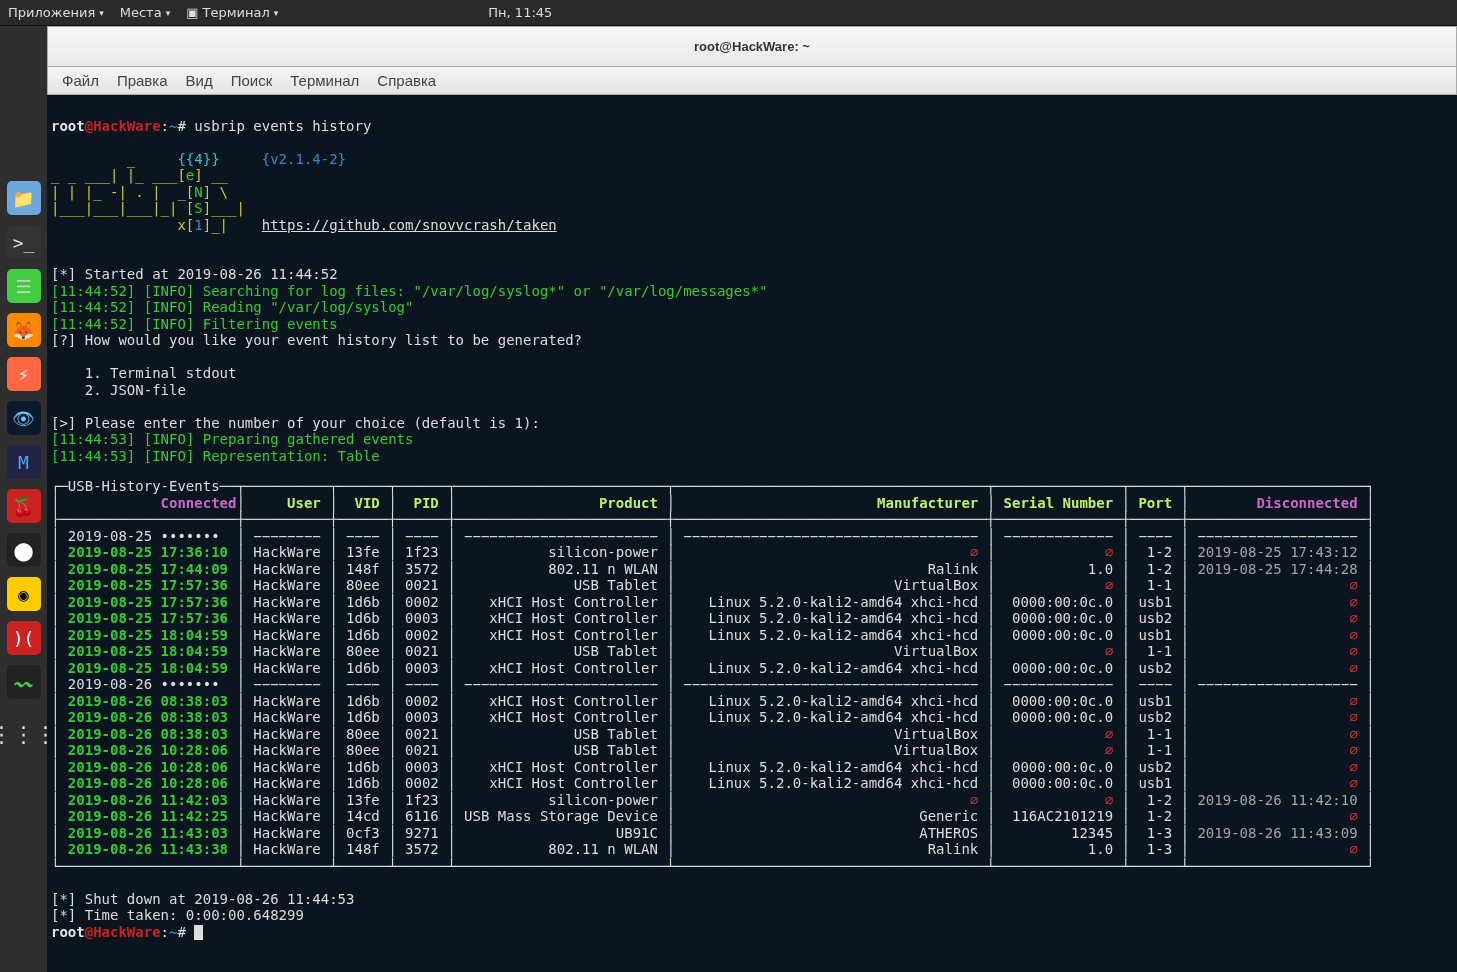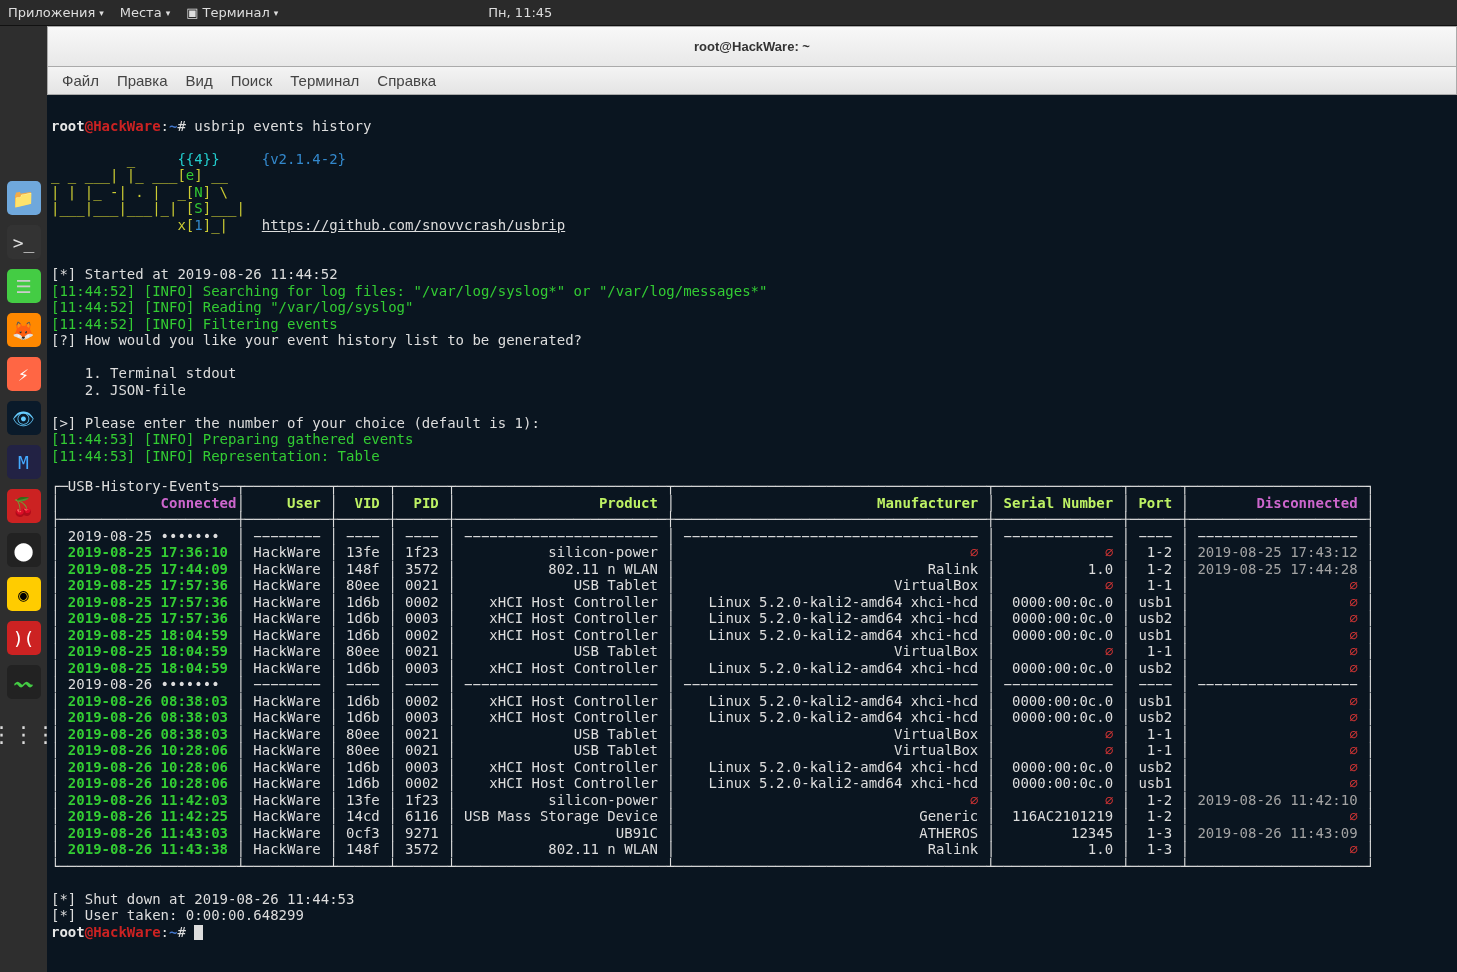--- a/index.html
+++ b/index.html
@@ -177,21 +177,21 @@
   <span>Справка</span>
 </div>
 
 <div class="terminal">
 <span class="prompt-user">root</span><span class="prompt-at">@</span><span class="prompt-host">HackWare</span><span class="white">:</span><span class="prompt-path">~</span><span class="white">#</span> <span class="white">usbrip events history</span>
                        
 <span class="yellow">         _     </span><span class="cyan">{{4}}</span><span class="yellow">     </span><span class="blue">{v2.1.4-2}</span>
 <span class="yellow">_ _ ___| |_ ___[</span><span class="green">e</span><span class="yellow">] __ </span>
 <span class="yellow">| | |_ -| . |  _[</span><span class="green">N</span><span class="yellow">] \ </span>
 <span class="yellow">|___|___|___|_| [</span><span class="green">S</span><span class="yellow">]___|</span>
-<span class="yellow">               x[</span><span class="blue">1</span><span class="yellow">]_|  </span>  <span class="white underline">https://github.com/snovvcrash/usbrip</span>
+<span class="yellow">               x[</span><span class="blue">1</span><span class="yellow">]_|  </span>  <span class="white underline">https://github.com/snovvcrash/taken</span>
 
 
 <span class="white">[*] Started at 2019-08-26 11:44:52</span>
 <span class="green">[11:44:52]</span> <span class="green">[INFO]</span> <span class="green">Searching for log files: "/var/log/syslog*" or "/var/log/messages*"</span>
 <span class="green">[11:44:52]</span> <span class="green">[INFO]</span> <span class="green">Reading "/var/log/syslog"</span>
 <span class="green">[11:44:52]</span> <span class="green">[INFO]</span> <span class="green">Filtering events</span>
 <span class="white">[?] How would you like your event history list to be generated?</span>
 
     <span class="white">1. Terminal stdout</span>
     <span class="white">2. JSON-file</span>
@@ -217,15 +217,15 @@
 <span class="table-border">│</span><span class="row-green"> 2019-08-26 08:38:03 </span><span class="table-border">│</span><span class="row-white"> HackWare </span><span class="table-border">│</span><span class="row-white"> 80ee </span><span class="table-border">│</span><span class="row-white"> 0021 </span><span class="table-border">│</span><span class="row-white">              USB Tablet </span><span class="table-border">│</span><span class="row-white">                          VirtualBox </span><span class="table-border">│</span><span class="null">             ∅ </span><span class="table-border">│</span><span class="row-white">  1-1 </span><span class="table-border">│</span><span class="null">                   ∅ </span><span class="table-border">│</span>
 <span class="table-border">│</span><span class="row-green"> 2019-08-26 10:28:06 </span><span class="table-border">│</span><span class="row-white"> HackWare </span><span class="table-border">│</span><span class="row-white"> 80ee </span><span class="table-border">│</span><span class="row-white"> 0021 </span><span class="table-border">│</span><span class="row-white">              USB Tablet </span><span class="table-border">│</span><span class="row-white">                          VirtualBox </span><span class="table-border">│</span><span class="null">             ∅ </span><span class="table-border">│</span><span class="row-white">  1-1 </span><span class="table-border">│</span><span class="null">                   ∅ </span><span class="table-border">│</span>
 <span class="table-border">│</span><span class="row-green"> 2019-08-26 10:28:06 </span><span class="table-border">│</span><span class="row-white"> HackWare </span><span class="table-border">│</span><span class="row-white"> 1d6b </span><span class="table-border">│</span><span class="row-white"> 0003 </span><span class="table-border">│</span><span class="row-white">    xHCI Host Controller </span><span class="table-border">│</span><span class="row-white">    Linux 5.2.0-kali2-amd64 xhci-hcd </span><span class="table-border">│</span><span class="row-white">  0000:00:0c.0 </span><span class="table-border">│</span><span class="row-white"> usb2 </span><span class="table-border">│</span><span class="null">                   ∅ </span><span class="table-border">│</span>
 <span class="table-border">│</span><span class="row-green"> 2019-08-26 10:28:06 </span><span class="table-border">│</span><span class="row-white"> HackWare </span><span class="table-border">│</span><span class="row-white"> 1d6b </span><span class="table-border">│</span><span class="row-white"> 0002 </span><span class="table-border">│</span><span class="row-white">    xHCI Host Controller </span><span class="table-border">│</span><span class="row-white">    Linux 5.2.0-kali2-amd64 xhci-hcd </span><span class="table-border">│</span><span class="row-white">  0000:00:0c.0 </span><span class="table-border">│</span><span class="row-white"> usb1 </span><span class="table-border">│</span><span class="null">                   ∅ </span><span class="table-border">│</span>
 <span class="table-border">│</span><span class="row-green"> 2019-08-26 11:42:03 </span><span class="table-border">│</span><span class="row-white"> HackWare </span><span class="table-border">│</span><span class="row-white"> 13fe </span><span class="table-border">│</span><span class="row-white"> 1f23 </span><span class="table-border">│</span><span class="row-white">           silicon-power </span><span class="table-border">│</span><span class="null">                                   ∅ </span><span class="table-border">│</span><span class="null">             ∅ </span><span class="table-border">│</span><span class="row-white">  1-2 </span><span class="table-border">│</span><span class="row-red"> 2019-08-26 11:42:10 </span><span class="table-border">│</span>
 <span class="table-border">│</span><span class="row-green"> 2019-08-26 11:42:25 </span><span class="table-border">│</span><span class="row-white"> HackWare </span><span class="table-border">│</span><span class="row-white"> 14cd </span><span class="table-border">│</span><span class="row-white"> 6116 </span><span class="table-border">│</span><span class="row-white"> USB Mass Storage Device </span><span class="table-border">│</span><span class="row-white">                             Generic </span><span class="table-border">│</span><span class="row-white">  116AC2101219 </span><span class="table-border">│</span><span class="row-white">  1-2 </span><span class="table-border">│</span><span class="null">                   ∅ </span><span class="table-border">│</span>
 <span class="table-border">│</span><span class="row-green"> 2019-08-26 11:43:03 </span><span class="table-border">│</span><span class="row-white"> HackWare </span><span class="table-border">│</span><span class="row-white"> 0cf3 </span><span class="table-border">│</span><span class="row-white"> 9271 </span><span class="table-border">│</span><span class="row-white">                   UB91C </span><span class="table-border">│</span><span class="row-white">                             ATHEROS </span><span class="table-border">│</span><span class="row-white">         12345 </span><span class="table-border">│</span><span class="row-white">  1-3 </span><span class="table-border">│</span><span class="row-red"> 2019-08-26 11:43:09 </span><span class="table-border">│</span>
 <span class="table-border">│</span><span class="row-green"> 2019-08-26 11:43:38 </span><span class="table-border">│</span><span class="row-white"> HackWare </span><span class="table-border">│</span><span class="row-white"> 148f </span><span class="table-border">│</span><span class="row-white"> 3572 </span><span class="table-border">│</span><span class="row-white">           802.11 n WLAN </span><span class="table-border">│</span><span class="row-white">                              Ralink </span><span class="table-border">│</span><span class="row-white">           1.0 </span><span class="table-border">│</span><span class="row-white">  1-3 </span><span class="table-border">│</span><span class="null">                   ∅ </span><span class="table-border">│</span>
 </span><span class="table-border" id="bot-border">└─────────────────────┴──────────┴──────┴──────┴─────────────────────────┴─────────────────────────────────────┴───────────────┴──────┴─────────────────────┘</span></div>
 <span class="white">[*] Shut down at 2019-08-26 11:44:53</span>
-<span class="white">[*] User taken: 0:00:00.648299</span>
+<span class="white">[*] Time taken: 0:00:00.648299</span>
 <span class="prompt-user">root</span><span class="prompt-at">@</span><span class="prompt-host">HackWare</span><span class="white">:</span><span class="prompt-path">~</span><span class="white"># </span><span class="cursor"></span>
 </div>
 
 </body></html>

